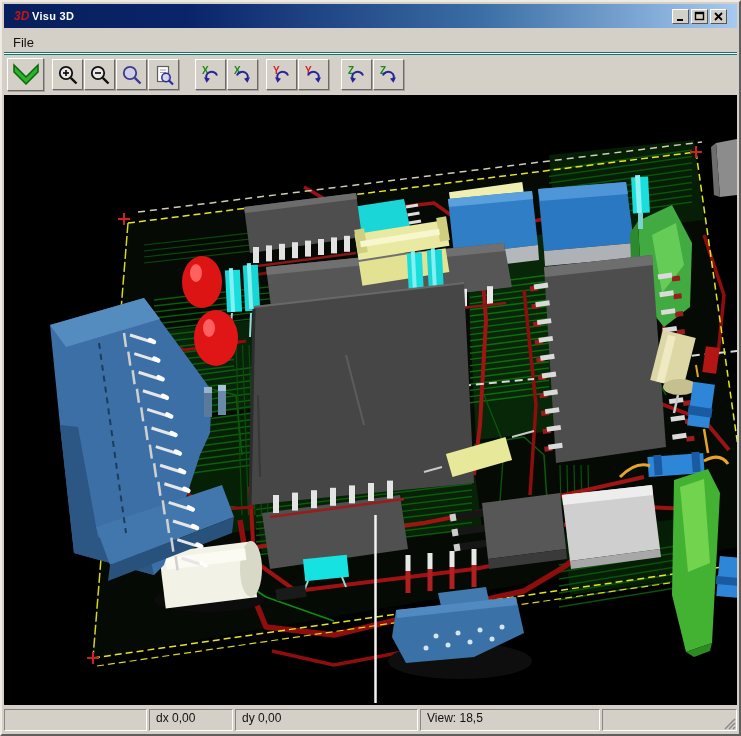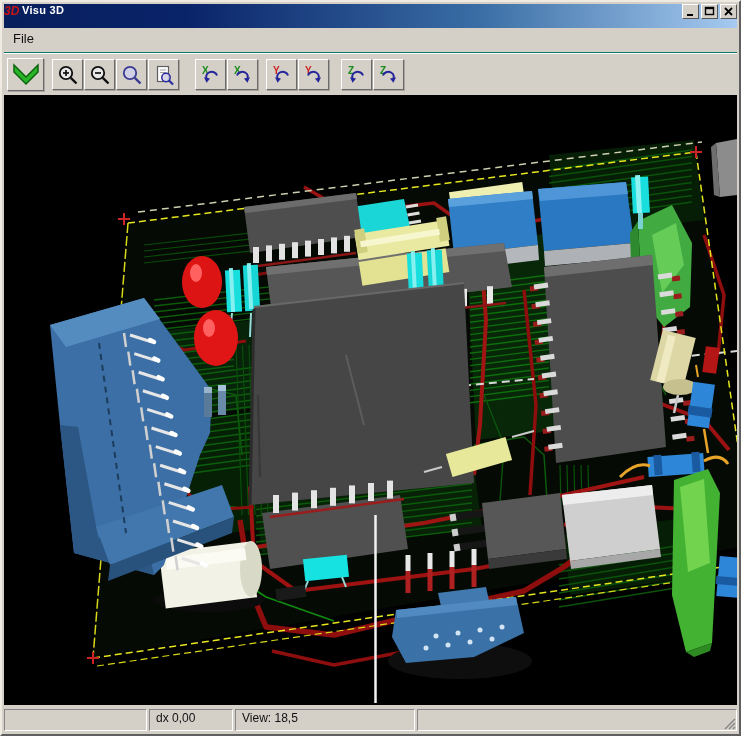--- a/index.html
+++ b/index.html
@@ -1,30 +1,30 @@
 <!DOCTYPE html>
 <html><head>
 <meta charset="utf-8">
 <style>
   html,body{margin:0;padding:0;background:#9a9a9a;font-family:"Liberation Sans",sans-serif;}
   .window{position:relative;width:741px;height:736px;background:#d4d0c8;box-sizing:border-box;
           border:2px solid;border-color:#efebe3 #5f5f5f #5f5f5f #efebe3;}
   
   .titlebar{position:absolute;left:2px;top:2px;right:2px;height:24px;
             background:linear-gradient(90deg,#071f5c 0%,#0a246a 25%,#3a6ea5 65%,#a6caf0 100%);
-            display:flex;padding:0 0;}
+            display:flex;align-items:center;padding:0 10px;}
   .app-icon{color:#c81414;font-weight:bold;font-style:italic;font-size:12px;width:18px;flex:0 0 auto;}
   .title{color:#fff;font-weight:bold;font-size:11px;flex:1 1 auto;letter-spacing:.3px;}
   .winbtns{display:flex;gap:2px;}
   .winbtn{width:17px;height:15px;background:#d4d0c8;border:1px solid;border-color:#fff #555 #555 #fff;
           display:flex;align-items:center;justify-content:center;padding:0;}
   .winbtn svg{display:block;}
   
-  .menubar{position:absolute;left:2px;top:27px;right:2px;height:23px;display:flex;align-items:flex-start;
-           border-bottom:1px solid #0f766e;}
+  .menubar{position:absolute;left:2px;top:27px;right:2px;height:23px;display:flex;align-items:flex-end;
+           border-bottom:3px solid #0f766e;}
   .menu-item{font-size:13px;color:#111;padding:2px 9px;}
   
   .toolbar{position:absolute;left:2px;top:51px;right:2px;height:41px;display:flex;align-items:center;
            padding-left:3px;border-top:1px solid #fff;}
   .tbtn{height:31px;width:31px;background:#d4d0c8;border:1px solid;border-color:#fff #6a6a6a #6a6a6a #fff;
         box-shadow:1px 1px 0 #a8a49c;display:flex;align-items:center;justify-content:center;padding:0;margin-right:1px;}
   .tbtn.big{width:37px;height:33px;}
   .gap8{margin-right:8px;} .gap16{margin-right:16px;} .gap12{margin-right:12px;}
   .tbtn svg{display:block;}
   
@@ -564,20 +564,21 @@
         <ellipse cx="488" cy="544" rx="2.5" ry="2.5" fill="#d5e4f2" stroke-linecap="butt" stroke-linejoin="round"></ellipse>
         <rect x="714" y="462" width="22" height="40" transform="rotate(5 725 482)" fill="#2e86d8" stroke-linecap="butt" stroke-linejoin="round"></rect>
         <rect x="712" y="482" width="24" height="8" transform="rotate(5 724 486)" fill="#1a5aa0" stroke-linecap="butt" stroke-linejoin="round"></rect>
         <line x1="371.5" y1="420" x2="371.5" y2="608" fill="none" stroke="#f2f2f2" stroke-width="2.5" stroke-linecap="butt" stroke-linejoin="round"></line>
       </svg>
   </div>
 
   <div class="statusbar">
     <div class="spanel p1"></div>
     <div class="spanel p2">dx 0,00</div>
+    <div class="spanel p3">dy 0,00</div>
     <div class="spanel p4">View: 18,5</div>
     <div class="spanel p5">
       <svg class="grip" width="14" height="14" viewBox="0 0 14 14">
         <line x1="13" y1="3" x2="3" y2="13" stroke="#868686" stroke-width="1.5"></line>
         <line x1="13" y1="7" x2="7" y2="13" stroke="#868686" stroke-width="1.5"></line>
         <line x1="13" y1="11" x2="11" y2="13" stroke="#868686" stroke-width="1.5"></line>
       </svg>
     </div>
   </div>
 

